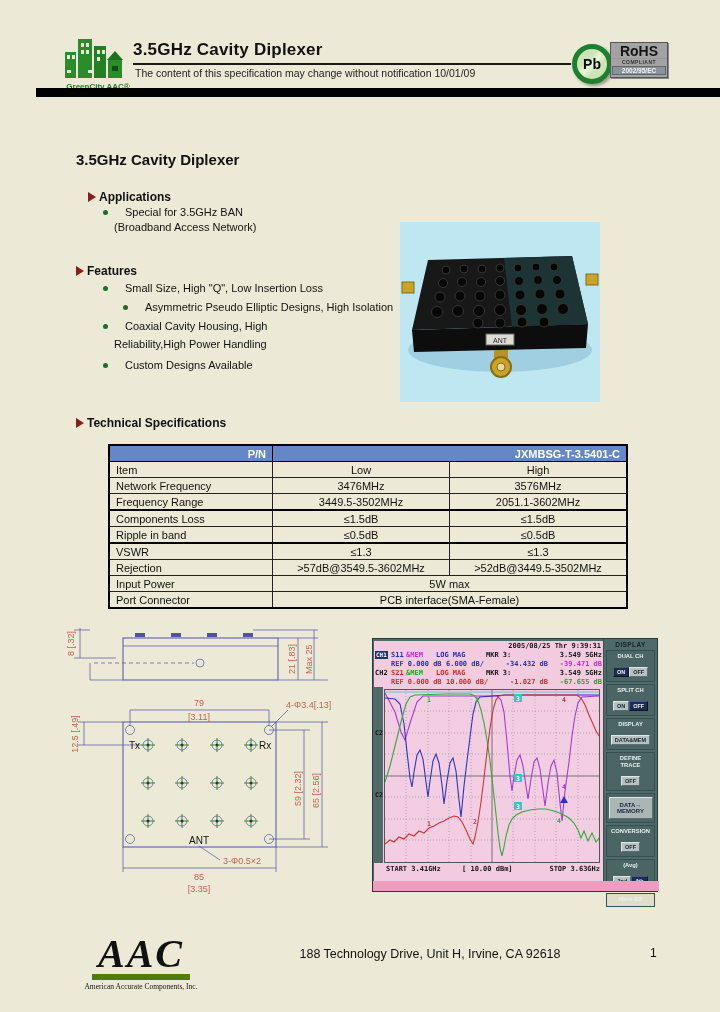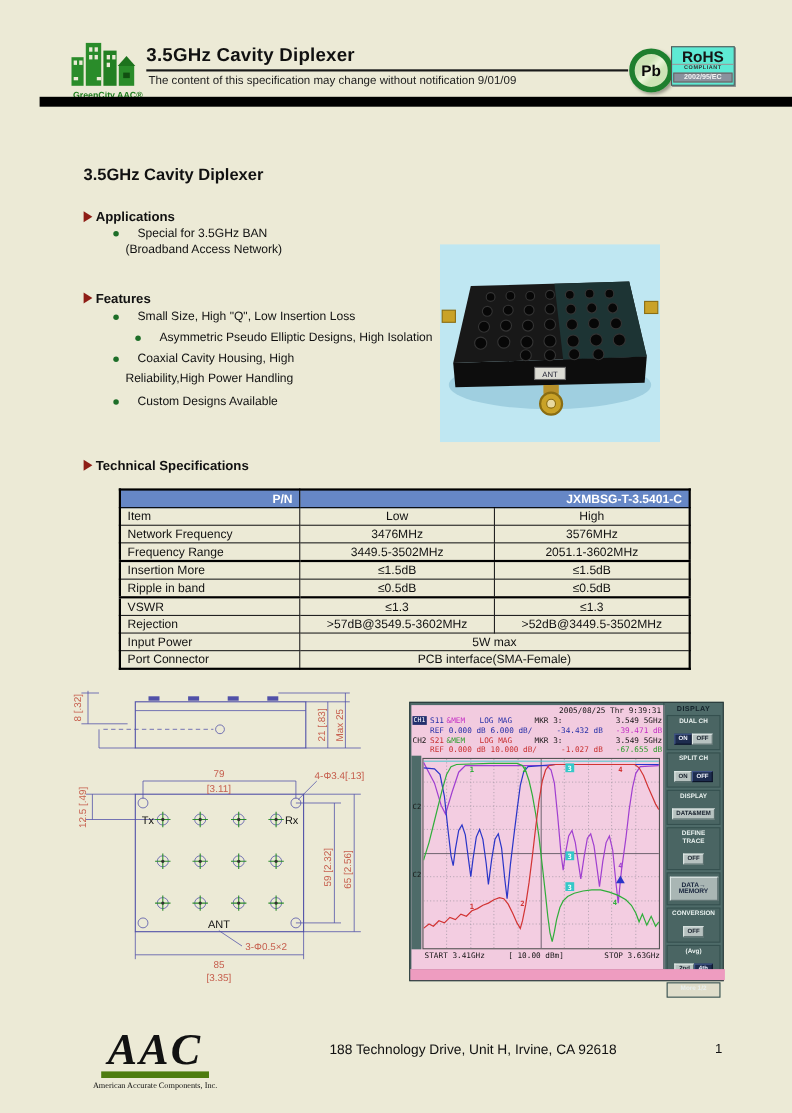--- a/index.html
+++ b/index.html
@@ -12,21 +12,21 @@
   .logo-text{left:52px;top:82px;width:92px;text-align:center;font-size:8px;font-weight:bold;color:#1f7d1f;}
   .doc-title{left:133px;top:40px;font-size:17px;font-weight:bold;letter-spacing:.2px;}
   .title-rule{left:133px;top:63px;width:438px;height:2px;background:#1a1a1a;}
   .subtitle{left:135px;top:67px;font-size:10.5px;color:#222;}
   .black-bar{left:36px;top:88px;width:684px;height:9px;background:#000;}
   .pb-badge{left:572px;top:44px;width:30px;height:30px;border-radius:50%;
             border:5px solid #1e7f2e;box-shadow:2px 2px 3px #9a9a8a;
             background:linear-gradient(135deg,#cde4b6 35%,#ecf6da 50%,#cde4b6 65%);
             display:flex;align-items:center;justify-content:center;}
   .pb-badge span{font-size:14px;font-weight:bold;color:#0a0a0a;}
-  .rohs{left:610px;top:42px;width:56px;background:#5eead4;border:1px solid #555;
+  .rohs{left:610px;top:42px;width:56px;background:#a3a3a3;border:1px solid #555;
         box-shadow:1px 1px 0 #888;text-align:center;padding:1px 0;}
   .rohs-1{font-size:14px;font-weight:bold;line-height:14px;color:#151515;}
   .rohs-2{font-size:5px;font-weight:bold;letter-spacing:.5px;color:#333;border-top:1px solid #999;}
   .rohs-3{font-size:6.5px;font-weight:bold;color:#f2f2f2;background:#8a929e;border:1px solid #666;margin:1px;}
 
   
   .product-title{left:76px;top:151px;font-size:15px;font-weight:bold;}
   .sec-head{font-size:12px;font-weight:bold;display:flex;align-items:center;gap:3px;}
   .tri{width:0;height:0;border-left:8px solid #8e1d15;border-top:5px solid transparent;border-bottom:5px solid transparent;}
   .b-line{font-size:11px;display:flex;align-items:center;gap:17px;}
@@ -48,21 +48,21 @@
   .drawing{left:60px;top:616px;}
   .dline{stroke:#5050a8;stroke-width:1;fill:none;}
   .dthin{stroke:#5050a8;stroke-width:.7;fill:none;}
   .dred{fill:#c65f4e;font-size:9px;font-family:"Liberation Sans",sans-serif;}
   .dblk{fill:#111;font-size:10px;font-family:"Liberation Sans",sans-serif;}
   .gcross{stroke:#2a8c2a;stroke-width:1;}
 
   
   .vna{left:372px;top:638px;width:286px;height:254px;background:#4e6b69;border:1px solid #2a3a3a;box-sizing:border-box;}
   .vna-screen{position:absolute;left:1px;top:2px;width:230px;height:240px;background:#f2cbdf;}
-  .mono{font-family:"DejaVu Sans Mono","Liberation Mono",monospace;font-weight:normal;font-size:7px;line-height:8px;white-space:pre;}
+  .mono{font-family:"DejaVu Sans Mono","Liberation Mono",monospace;font-weight:bold;font-size:7px;line-height:8px;white-space:pre;}
   .c-blk{color:#151515;} .c-nvy{color:#2730a8;} .c-mag{color:#c42ec4;} .c-red{color:#c83030;} .c-grn{color:#2b9e2b;}
   .ch-box{background:#23306e;color:#fff;padding:0 1px;font-size:6px;}
   .plot{position:absolute;left:10px;top:48px;width:214px;height:172px;background:#f3cde1;border:1px solid #555;}
   .grid-dash{stroke:#968f9a;stroke-width:.6;stroke-dasharray:1,2;fill:none;}
   .grid-solid{stroke:#5c5560;stroke-width:.8;fill:none;}
   .refline{stroke:#35c8c8;stroke-width:.8;}
   .tr-b{stroke:#2a35c8;stroke-width:1.1;fill:none;}
   .tr-p{stroke:#a03fd0;stroke-width:1.1;fill:none;}
   .tr-g{stroke:#2fae3a;stroke-width:1.1;fill:none;}
   .tr-r{stroke:#d23434;stroke-width:1.1;fill:none;}
@@ -111,35 +111,35 @@
       <rect x="40" y="16" width="3" height="4" fill="#ecead6"></rect>
     <rect x="35" y="23" width="3" height="4" fill="#ecead6"></rect>
     <rect x="5" y="36" width="4" height="3" fill="#ecead6"></rect>
       <rect x="26" y="36" width="4" height="3" fill="#ecead6"></rect>
     <rect x="50" y="32" width="6" height="5" fill="#115011"></rect>
   </svg>
   <div class="abs logo-text">GreenCity AAC®</div>
 
   <div class="abs doc-title">3.5GHz Cavity Diplexer</div>
   <div class="abs title-rule"></div>
-  <div class="abs subtitle">The content of this specification may change without notification 9/01/09</div>
+  <div class="abs subtitle">The content of this specification may change without notification 10/01/09</div>
   <div class="abs black-bar"></div>
 
   <div class="abs pb-badge">
     <span>Pb</span>
   </div>
   <div class="abs rohs">
     <div class="rohs-1">RoHS</div>
     <div class="rohs-2">COMPLIANT</div>
     <div class="rohs-3">2002/95/EC</div>
   </div>
 
   <div class="abs product-title">3.5GHz Cavity Diplexer</div>
 
-  <div class="abs sec-head" style="left:76px;top:190px;">
+  <div class="abs sec-head" style="left:88px;top:190px;">
     <span class="tri"></span>
     <span>Applications</span>
   </div>
   <div class="abs b-line" style="left:103px;top:206px;">
     <span class="dot"></span>
     <span>Special for 3.5GHz BAN</span>
   </div>
   <div class="abs b-line" style="left:114px;top:221px;">
     <span>(Broadband Access Network)</span>
   </div>
@@ -237,21 +237,21 @@
       <td>Network Frequency</td>
       <td class="c">3476MHz</td>
       <td class="c">3576MHz</td>
     </tr>
     <tr>
       <td>Frequency Range</td>
       <td class="c">3449.5-3502MHz</td>
       <td class="c">2051.1-3602MHz</td>
     </tr>
     <tr class="thick">
-      <td>Insertion More</td>
+      <td>Components Loss</td>
       <td class="c">≤1.5dB</td>
       <td class="c">≤1.5dB</td>
     </tr>
     <tr>
       <td>Ripple in band</td>
       <td class="c">≤0.5dB</td>
       <td class="c">≤0.5dB</td>
     </tr>
     <tr class="thick">
       <td>VSWR</td>

